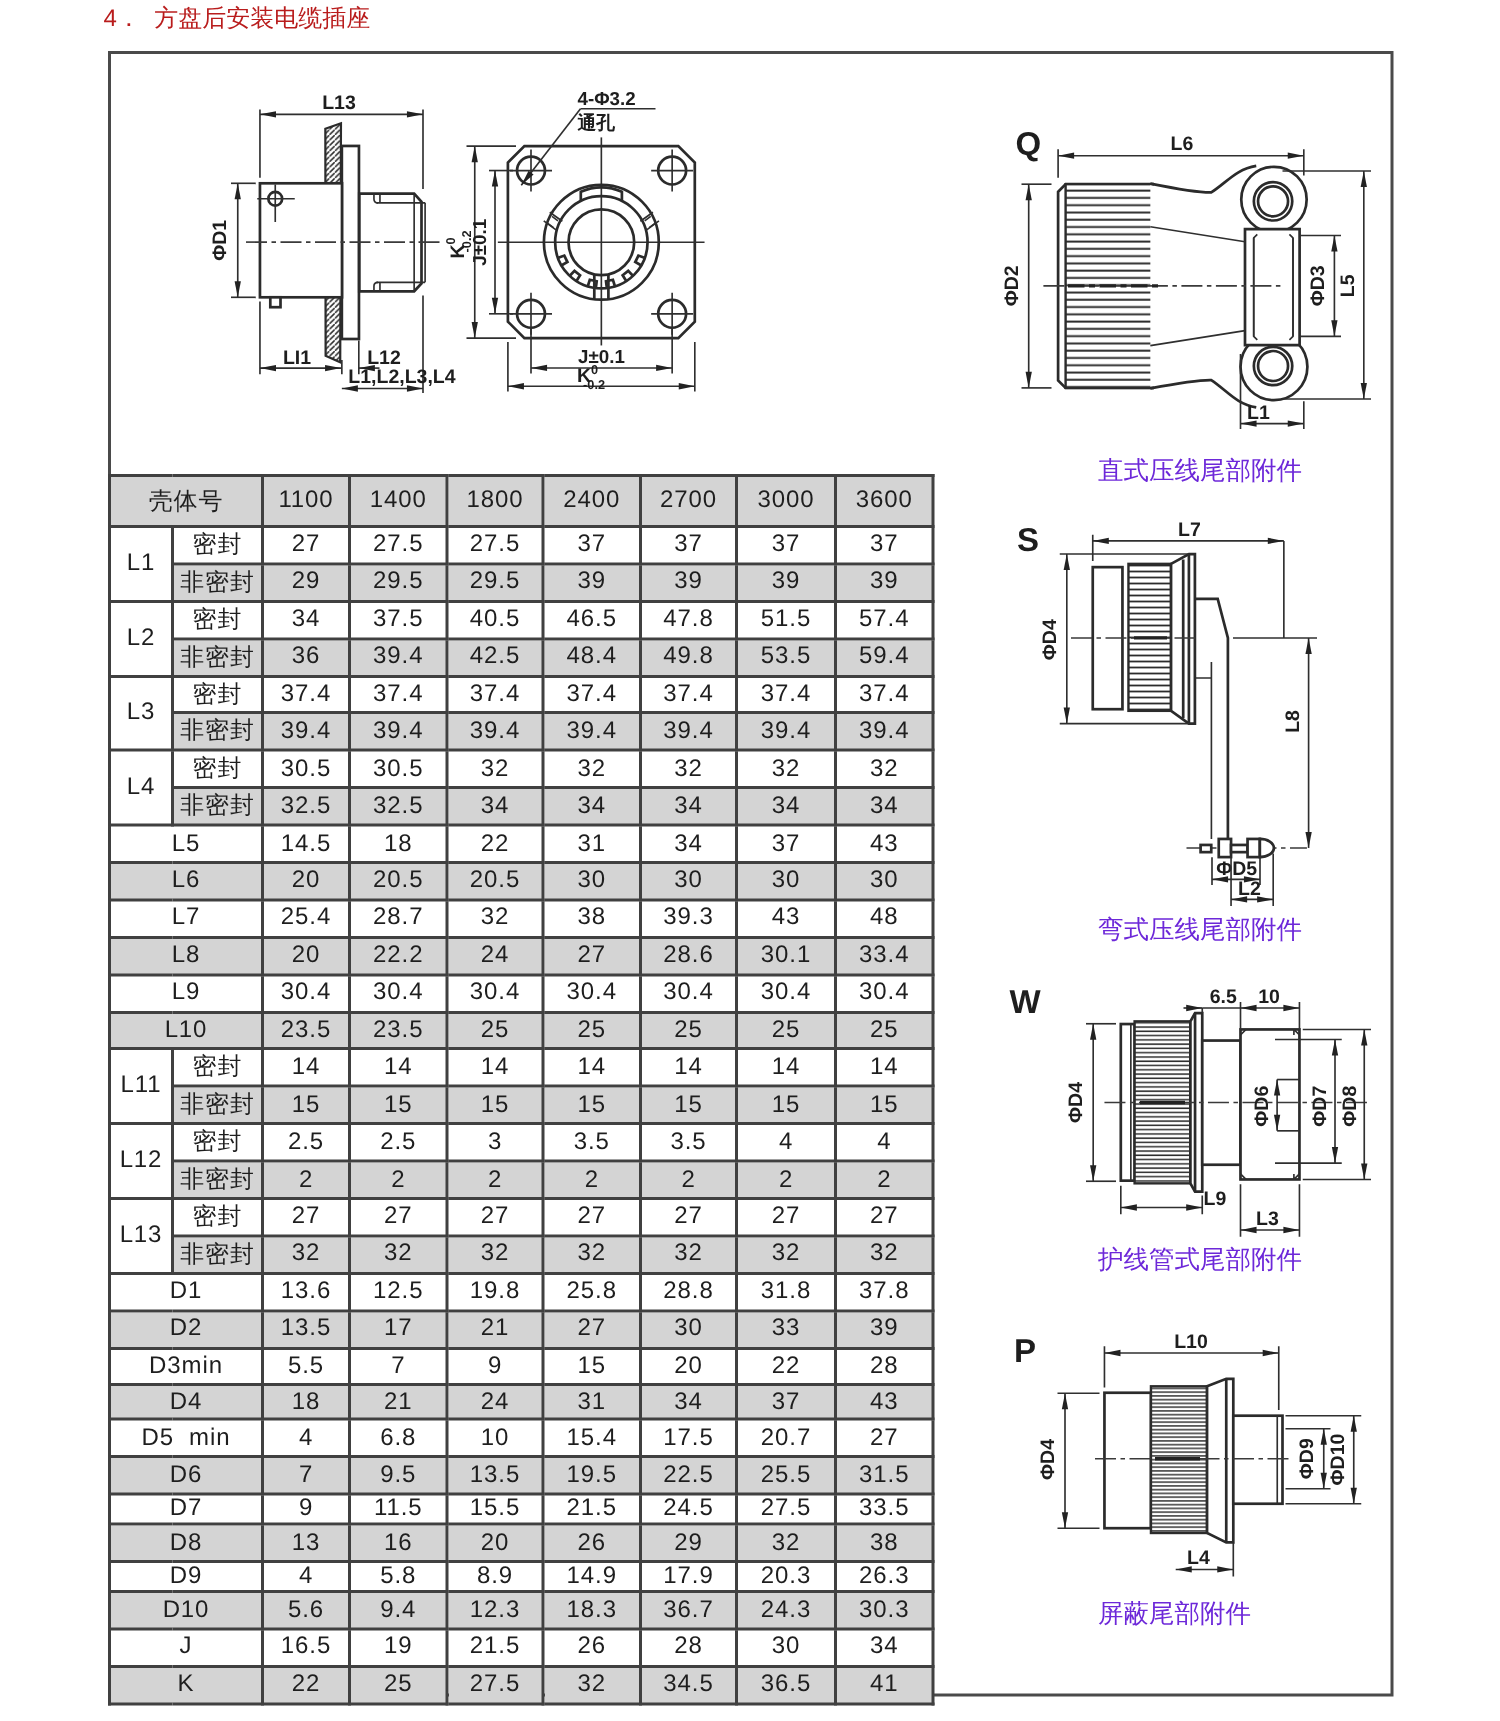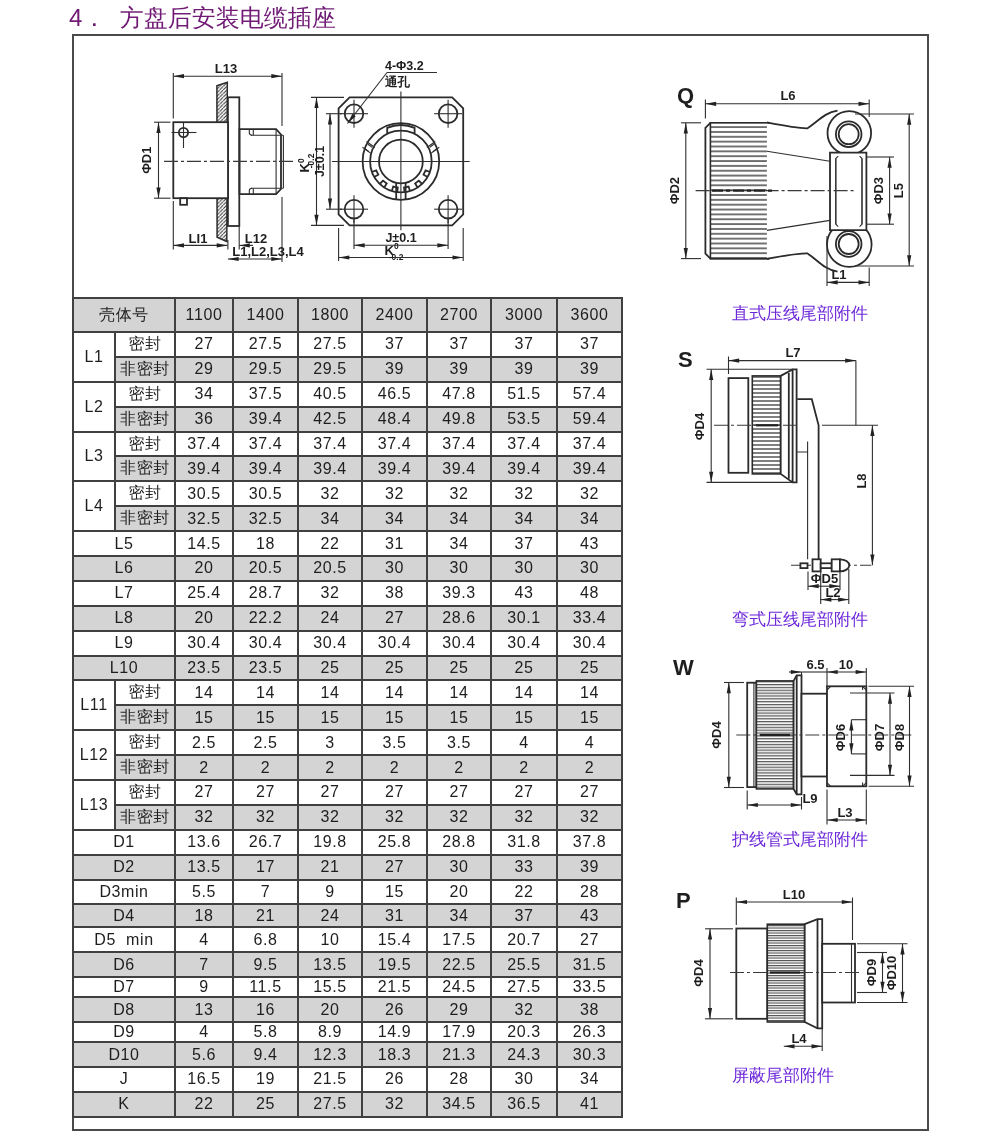--- a/index.html
+++ b/index.html
@@ -1,19 +1,19 @@
 <!DOCTYPE html>
 <html><head>
 <meta charset="utf-8">
 <style>
 html,body{margin:0;padding:0;background:#fff;width:1000px;height:1147px;overflow:hidden;}
 body{font-family:"Liberation Sans",sans-serif;color:#222;position:relative;}
-#title{position:absolute;left:69px;top:2px;font-size:24px;letter-spacing:0px;color:#701a75;}
+#title{position:absolute;left:69px;top:2px;font-size:16px;letter-spacing:0px;color:#b91c1c;}
 #box{position:absolute;left:72px;top:34px;width:853px;height:1093px;border:2px solid #4a4a4a;}
-#tbl{position:absolute;left:72px;top:297px;border-collapse:collapse;table-layout:fixed;}
+#tbl{position:absolute;left:72px;top:316px;border-collapse:collapse;table-layout:fixed;}
 #tbl td{border:2px solid #404040;text-align:center;vertical-align:middle;font-size:16px;letter-spacing:0.6px;padding:0;color:#1e1e1e;overflow:hidden;white-space:nowrap;}
 #tbl .g{background:#d4d4d4;}
 #tbl .w{background:#ffffff;}
 .cap{position:absolute;font-size:17px;color:#6d28d9;font-weight:500;letter-spacing:0px;}
 svg{position:absolute;left:0;top:0;}
 svg text{font-family:"Liberation Sans",sans-serif;fill:#1e1e1e;}
 </style>
 </head>
 <body>
 <div id="title">4．&nbsp;&nbsp;方盘后安装电缆插座</div>
@@ -244,21 +244,21 @@
         <td class="g">32</td>
         <td class="g">32</td>
         <td class="g">32</td>
         <td class="g">32</td>
         <td class="g">32</td>
         <td class="g">32</td>
       </tr>
 <tr style="height:24.9px">
         <td colspan="2" class="w">D1</td>
         <td class="w">13.6</td>
-        <td class="w">26.7</td>
+        <td class="w">12.5</td>
         <td class="w">19.8</td>
         <td class="w">25.8</td>
         <td class="w">28.8</td>
         <td class="w">31.8</td>
         <td class="w">37.8</td>
       </tr>
 <tr style="height:24.9px">
         <td colspan="2" class="g">D2</td>
         <td class="g">13.5</td>
         <td class="g">17</td>
@@ -337,21 +337,21 @@
         <td class="w">17.9</td>
         <td class="w">20.3</td>
         <td class="w">26.3</td>
       </tr>
 <tr style="height:24.9px">
         <td colspan="2" class="g">D10</td>
         <td class="g">5.6</td>
         <td class="g">9.4</td>
         <td class="g">12.3</td>
         <td class="g">18.3</td>
-        <td class="g">21.3</td>
+        <td class="g">36.7</td>
         <td class="g">24.3</td>
         <td class="g">30.3</td>
       </tr>
 <tr style="height:24.9px">
         <td colspan="2" class="w">J</td>
         <td class="w">16.5</td>
         <td class="w">19</td>
         <td class="w">21.5</td>
         <td class="w">26</td>
         <td class="w">28</td>

